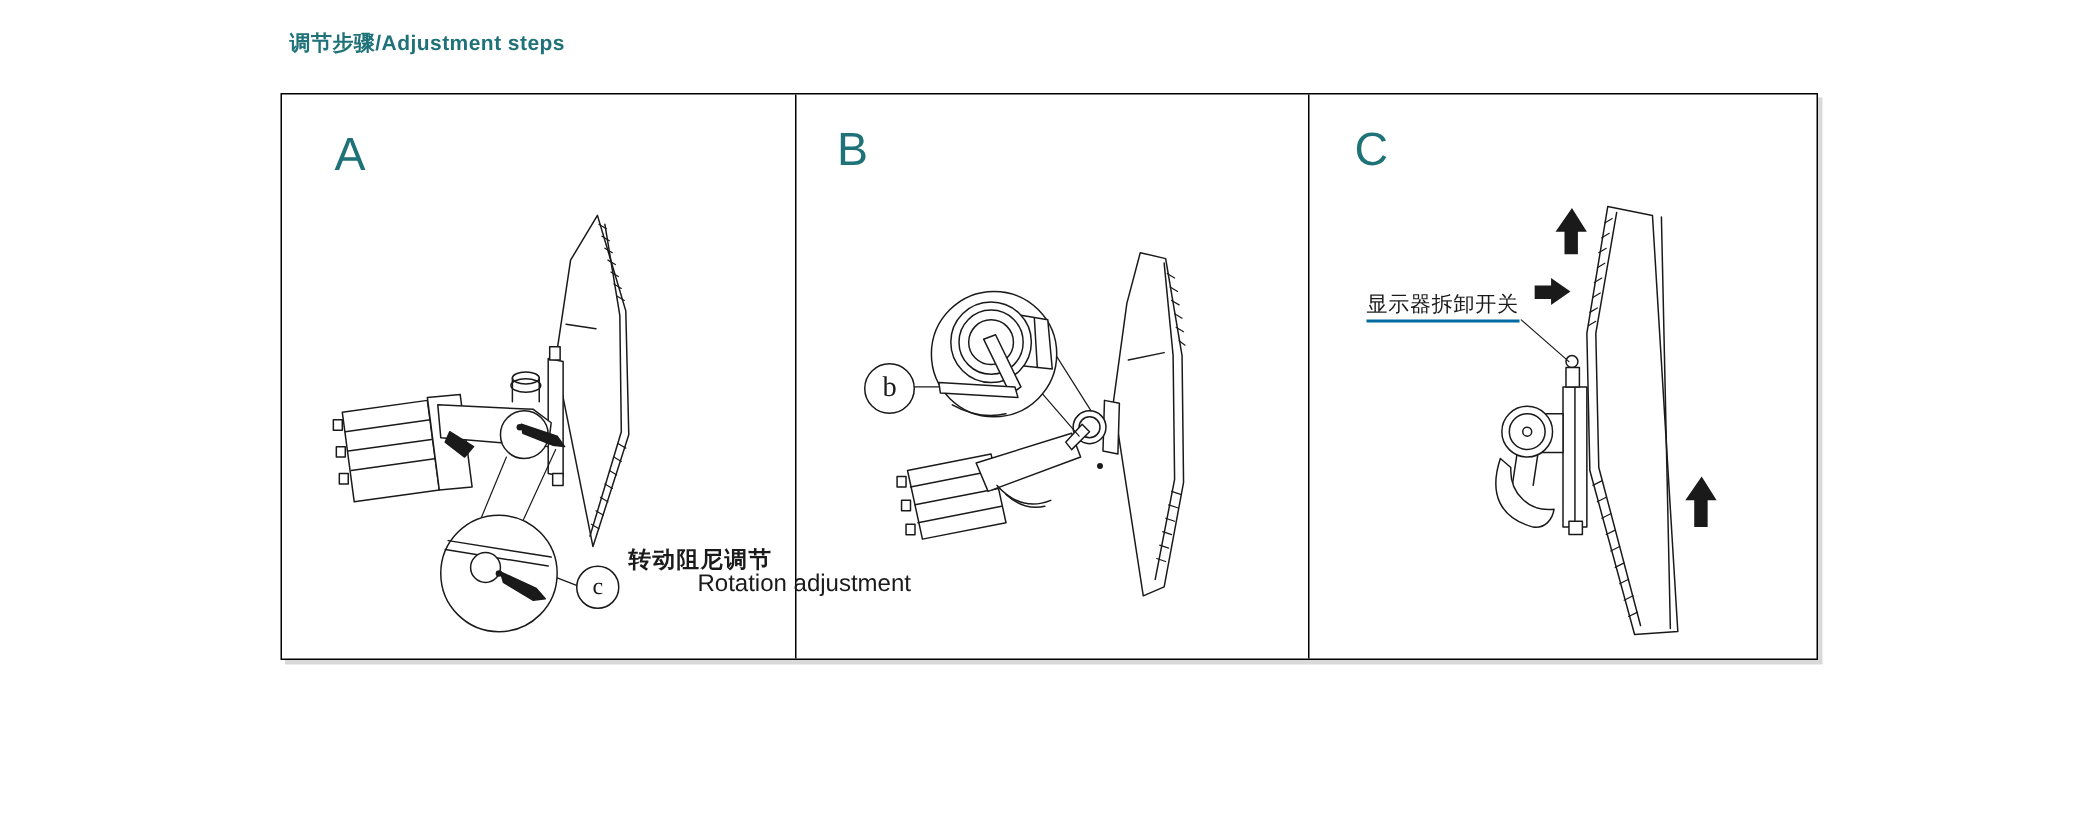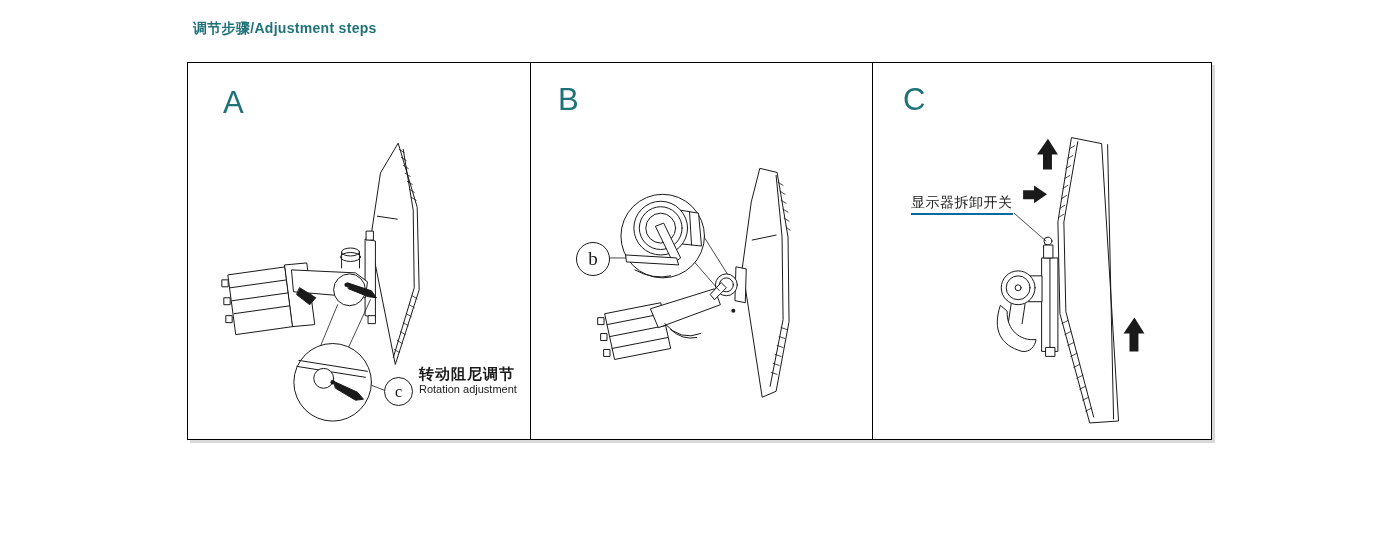--- a/index.html
+++ b/index.html
@@ -19,21 +19,21 @@
   .label-b{left:27px;top:21px;}
   .label-c{left:30px;top:21px;}
   .illustration{position:absolute;left:0;top:0;width:100%;height:100%;}
   .badge{position:absolute;border:1px solid #1a1a1a;border-radius:50%;background:#fff;
          display:flex;align-items:center;justify-content:center;
          font-family:"Liberation Serif","DejaVu Serif",serif;color:#1a1a1a;}
   .badge-c{left:196px;top:314px;width:27px;height:27px;font-size:16px;}
   .badge-b{left:45px;top:179px;width:32px;height:32px;font-size:19px;}
   .callout-text{position:absolute;left:231px;top:301px;white-space:nowrap;}
   .callout-zh{font-size:15px;font-weight:700;letter-spacing:1px;line-height:19px;}
-  .callout-en{font-size:11px;font-weight:400;line-height:13px;}
+  .callout-en{font-size:16px;font-weight:400;line-height:13px;margin-left:46px;}
   .annotation-c{position:absolute;left:38px;top:131px;font-size:14px;letter-spacing:0.5px;
                 border-bottom:2px solid #0369a1;padding-bottom:1px;white-space:nowrap;}
   svg *{vector-effect:non-scaling-stroke;}
 </style>
 </head>
 <body>
 
 <h1 class="title">调节步骤/Adjustment steps</h1>
 
 <div class="board">

